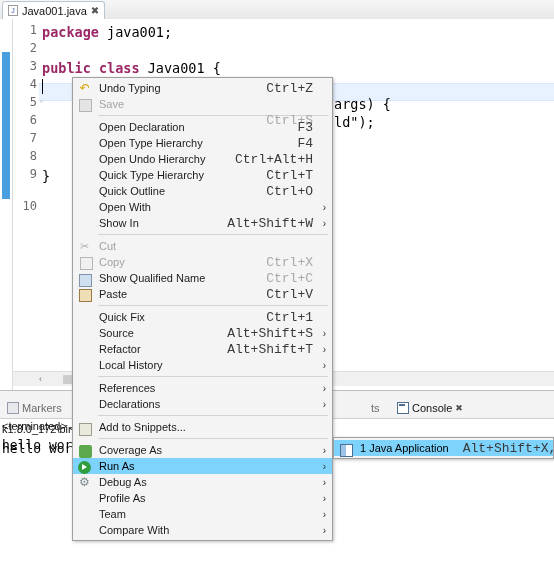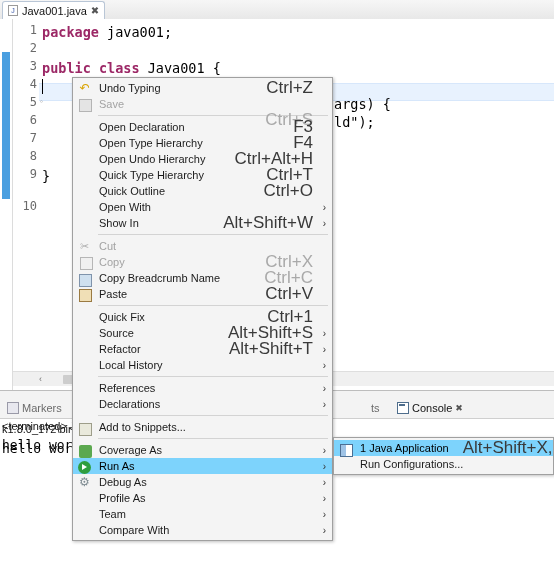--- a/index.html
+++ b/index.html
@@ -143,21 +143,21 @@
   }
   .mi {
     position:relative; height:16px; display:flex; align-items:center;
     padding-left:26px; padding-right:6px;
     font-size:11px; color:#1b1b1b; box-sizing:border-box;
     white-space:nowrap;
   }
   .mi.disabled { color:#a3a3a3; }
   .mi.sel { background:#7dd3fc; color:#000; }
   .mi .label { flex:0 0 auto; }
-  .mi .accel { margin-left:auto; font-size:17px; color:#3a3a3a; padding-left:14px; }
+  .mi .accel { margin-left:auto; font-size:13px; color:#3a3a3a; padding-left:14px;font-family:Liberation Mono, monospace; }
   .mi.disabled .accel { color:#a9a9a9;margin-top:32px; }
   .mi .arrow { margin-left:6px; font-size:10px; color:#333; width:7px; text-align:right; }
   .mi .noarrow { margin-left:6px; width:7px; }
   .mi .micon {
     position:absolute; left:5px; top:2px; width:13px; height:13px;
   }
   .sep { height:1px; margin:3px 4px 3px 2px; background:#d3d3d3; }
 
   
   .ic-undo { color:#d9a300; font-size:12px; line-height:13px; text-align:center; }
@@ -311,21 +311,21 @@
         <span class="noarrow"></span>
       </div>
       <div class="mi disabled">
         <span class="micon ic-copy"></span>
         <span class="label">Copy</span>
         <span class="accel">Ctrl+C</span>
         <span class="noarrow"></span>
       </div>
       <div class="mi">
         <span class="micon ic-copyq"></span>
-        <span class="label">Copy Breadcrumb Name</span>
+        <span class="label">Show Qualified Name</span>
         <span class="accel"></span>
         <span class="noarrow"></span>
       </div>
       <div class="mi">
         <span class="micon ic-paste"></span>
         <span class="label">Paste</span>
         <span class="accel">Ctrl+V</span>
         <span class="noarrow"></span>
       </div>
       <div class="sep"></div>
@@ -404,20 +404,15 @@
     </div>
 
   <div class="submenu" id="submenu">
     <div class="gutterbar"></div>
   <div class="mi sel">
         <span class="micon ic-javaapp"></span>
         <span class="label">1 Java Application</span>
         <span class="accel">Alt+Shift+X, J</span>
         <span class="noarrow"></span>
       </div>
-      <div class="mi">
-        <span class="label">Run Configurations...</span>
-        <span class="accel"></span>
-        <span class="noarrow"></span>
-      </div>
     </div>
 
 </div>
 
 </body></html>

